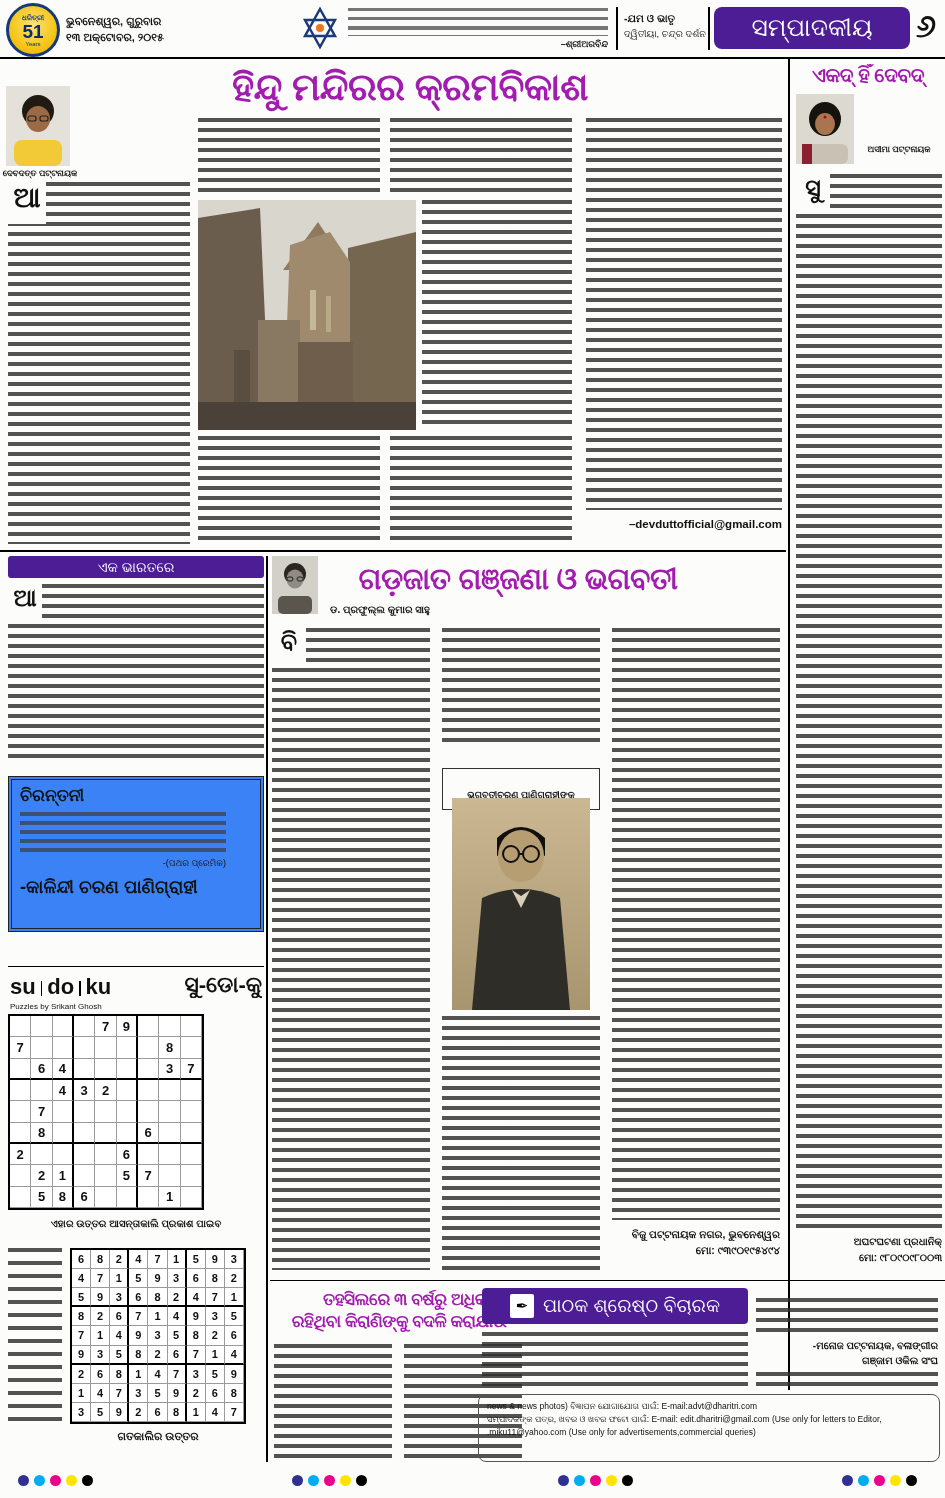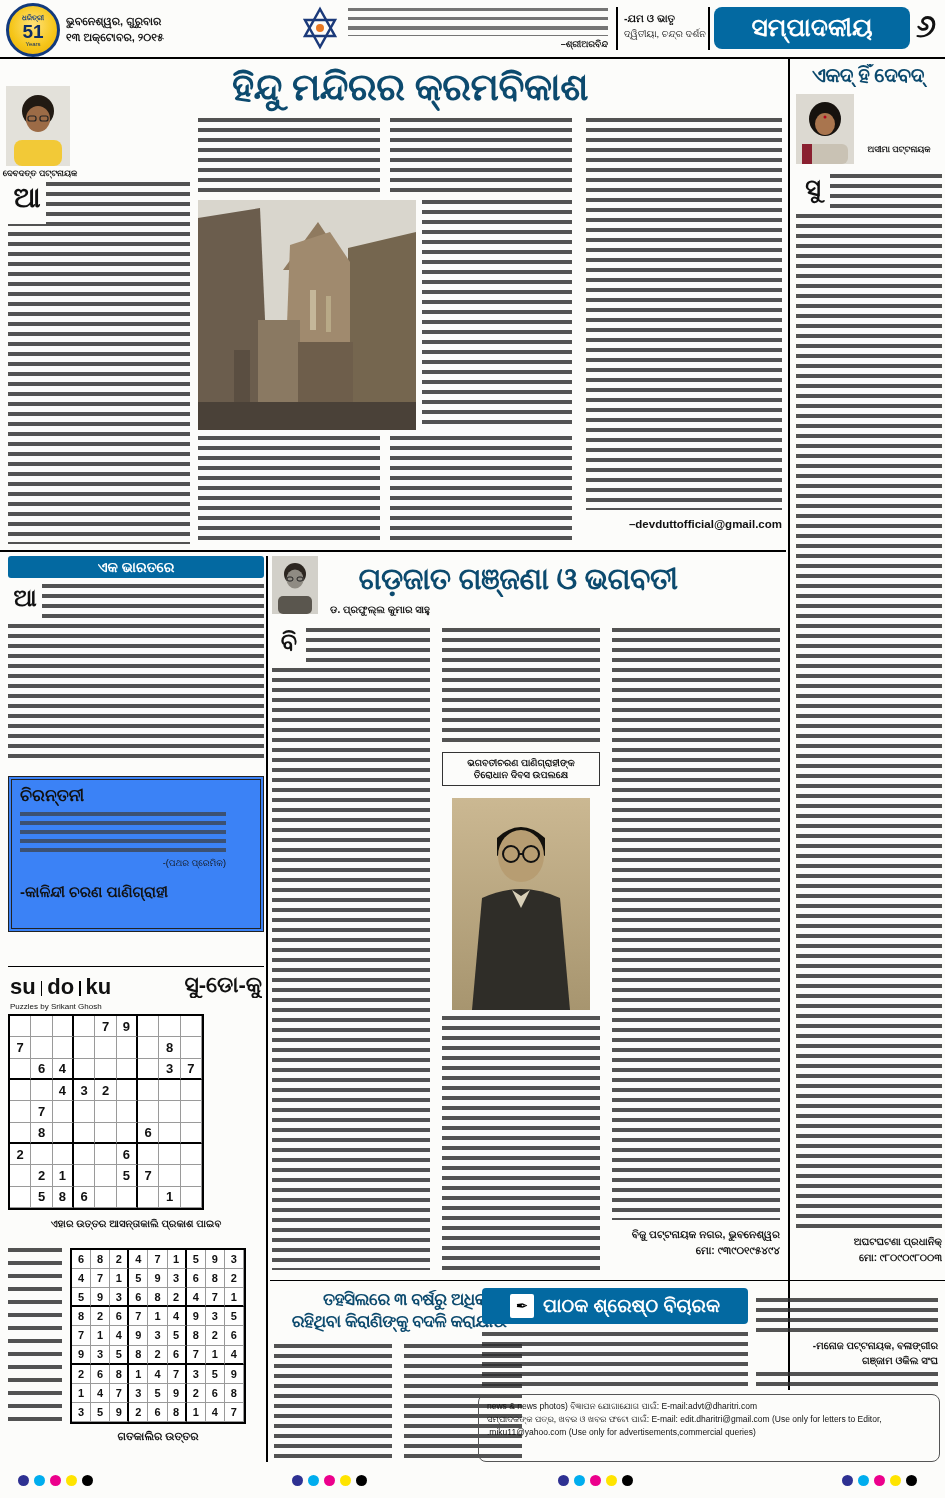--- a/index.html
+++ b/index.html
@@ -9,23 +9,23 @@
   
   .txt{background-image:repeating-linear-gradient(to bottom,rgba(45,45,45,.82) 0px,rgba(45,45,45,.82) 4px,transparent 4px,transparent 10px);}
   .txt-wide{background-image:repeating-linear-gradient(to bottom,rgba(45,45,45,.82) 0px,rgba(45,45,45,.82) 4px,transparent 4px,transparent 13px);}
   .txt-lt{background-image:repeating-linear-gradient(to bottom,rgba(60,60,60,.7) 0px,rgba(60,60,60,.7) 3.5px,transparent 3.5px,transparent 9px);}
   .rule-h{background:#000;height:1.5px;}
   .rule-v{background:#000;width:1.5px;}
   .nowrap{white-space:nowrap;overflow:hidden;}
   .center{text-align:center;}
   .right{text-align:right;}
   .bold{font-weight:bold;}
-  .headline{font-weight:bold;color:#0c4a6e;letter-spacing:-.5px;}
+  .headline{font-weight:bold;color:#a21caf;letter-spacing:-.5px;}
   .dropcap{background:#fcfcfa;font-weight:bold;line-height:1;display:flex;justify-content:center;align-items:flex-start;padding-top:2px;}
-  .blackbar{background:#0369a1;color:#fff;font-weight:bold;display:flex;align-items:center;justify-content:center;}
+  .blackbar{background:#4c1d95;color:#fff;font-weight:normal;display:flex;align-items:center;justify-content:center;}
   .logo-circle{box-sizing:border-box;border:3px solid #123a7d;border-radius:50%;
      background:radial-gradient(circle at 50% 40%, #ffe27a 0%, #f5c518 60%, #e8a90c 100%);
      display:flex;flex-direction:column;align-items:center;justify-content:center;}
   .chiranbox{box-sizing:border-box;border:4px double #222;background:#3b82f6;display:flex;flex-direction:column;align-items:flex-start;padding:6px 8px;}
   .sgrid{display:grid;grid-template-columns:repeat(9,1fr);grid-template-rows:repeat(9,1fr);box-sizing:border-box;border:2px solid #000;background:#fff;}
   .cell{border-right:1px solid #9a9a9a;border-bottom:1px solid #9a9a9a;display:flex;align-items:center;justify-content:center;font-weight:bold;color:#111;}
   .thr{border-right:2px solid #000;}
   .thb{border-bottom:2px solid #000;}
   .dot{display:inline-block;width:11px;height:11px;border-radius:50%;margin-right:5px;}
   .sbar{display:inline-block;width:1.5px;height:15px;background:#000;margin:0 5px;vertical-align:-2px;}
@@ -140,21 +140,21 @@
   <div class="abs rule-v" style="left:266px;top:556px;height:906px;"></div>
 
   <div class="abs blackbar nowrap" style="left:8px;top:556px;width:256px;height:22px;font-size:14px;border-radius:3px;">ଏକ ଭାରତରେ</div>
   <div class="abs txt" style="left:8px;top:584px;width:256px;height:176px;"></div>
   <div class="abs dropcap" style="left:8px;top:584px;width:34px;height:36px;font-size:24px;">ଆ</div>
 
   <div class="abs chiranbox" style="left:8px;top:776px;width:256px;height:156px;">
     <div class="bold nowrap" style="font-size:17px;">ଚିରନ୍ତନୀ</div>
     <div class="txt-lt" style="width:206px;height:44px;margin-top:6px;"></div>
     <div class="right nowrap" style="width:206px;font-size:9px;margin-top:2px;">-(ପଥର ପ୍ରେମିକ)</div>
-    <div class="bold center nowrap" style="font-size:15px;margin-top:14px;">-କାଳିନ୍ଦୀ ଚରଣ ପାଣିଗ୍ରାହୀ</div>
+    <div class="bold center nowrap" style="font-size:18px;margin-top:8px;">-କାଳିନ୍ଦୀ ଚରଣ ପାଣିଗ୍ରାହୀ</div>
   </div>
 
   <div class="abs rule-h" style="left:8px;top:966px;width:256px;height:1px;"></div>
 
   <div class="abs" style="left:10px;top:974px;width:130px;">
     <div class="bold nowrap" style="font-size:22px;">
       <span>su</span><span class="sbar"></span><span>do</span><span class="sbar"></span><span>ku</span>
     </div>
     <div class="nowrap" style="font-size:8px;margin-top:2px;">Puzzles by Srikant Ghosh</div>
   </div>
@@ -344,21 +344,21 @@
     </svg>
   </div>
   <div class="abs headline center nowrap" style="left:318px;top:562px;width:400px;font-size:30px;">ଗଡ଼ଜାତ ଗଞ୍ଜଣା ଓ ଭଗବତୀ</div>
   <div class="abs bold nowrap" style="left:330px;top:604px;width:180px;font-size:10px;">ଡ. ପ୍ରଫୁଲ୍ଲ କୁମାର ସାହୁ</div>
 
   <div class="abs txt" style="left:272px;top:628px;width:158px;height:642px;"></div>
   <div class="abs dropcap" style="left:272px;top:628px;width:34px;height:36px;font-size:24px;">ବି</div>
 
   <div class="abs txt" style="left:442px;top:628px;width:158px;height:120px;"></div>
 
-  <div class="abs center" style="left:442px;top:752px;width:158px;height:34px;box-sizing:border-box;border:1px solid #333;padding-top:4px;">
+  <div class="abs center" style="left:442px;top:768px;width:158px;height:42px;box-sizing:border-box;border:1px solid #333;padding-top:20px;">
     <div class="bold nowrap" style="font-size:9.5px;">ଭଗବତୀଚରଣ ପାଣିଗ୍ରାହୀଙ୍କ</div>
     <div class="bold nowrap" style="font-size:9.5px;">ତିରୋଧାନ ଦିବସ ଉପଲକ୍ଷେ</div>
   </div>
 
   <div class="abs photo" style="left:452px;top:798px;width:138px;height:212px;">
     <svg width="138" height="212" viewBox="0 0 138 212">
       <defs>
         <linearGradient id="sepia" x1="0" y1="0" x2="0" y2="1">
           <stop offset="0" stop-color="#cbb892"></stop>
             <stop offset="1" stop-color="#a7956f"></stop>

